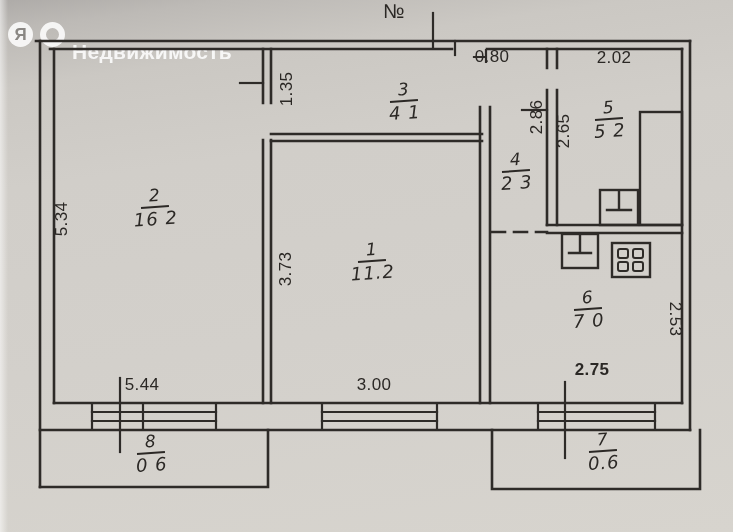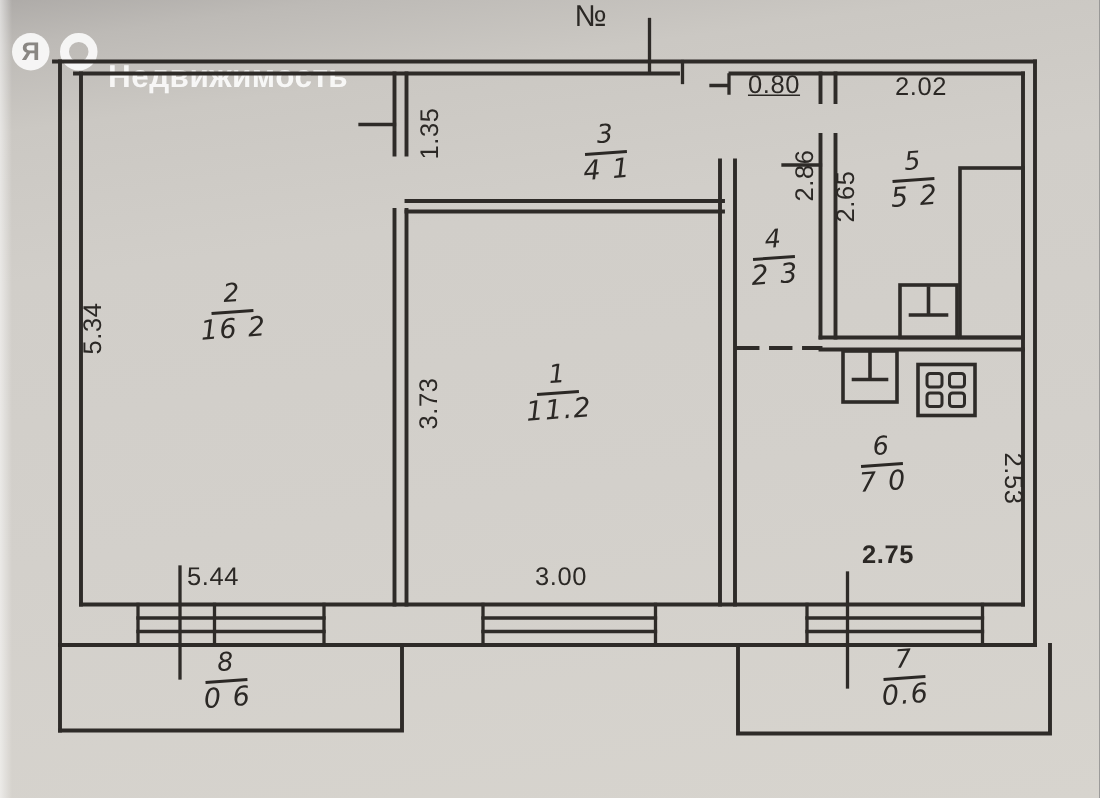--- a/index.html
+++ b/index.html
@@ -114,21 +114,21 @@
       </g>
     </g>
   </svg>
 
   <div class="dim rotccw" style="left:32px;top:208px;">5.34</div>
   <div class="dim rotccw" style="left:257px;top:78px;">1.35</div>
   <div class="dim rotccw" style="left:256px;top:258px;">3.73</div>
   <div class="dim rotccw" style="left:507px;top:106px;">2.86</div>
   <div class="dim rotccw" style="left:534px;top:120px;">2.65</div>
   <div class="dim rotcw" style="left:645px;top:308px;">2.53</div>
-  <div class="dim" style="left:489px;top:46px;width:54px;text-decoration:underline;">0.80</div>
+  <div class="dim" style="left:465px;top:46px;width:54px;">0.80</div>
   <div class="dim" style="left:584px;top:47px;">2.02</div>
   <div class="dim" style="left:112px;top:374px;">5.44</div>
   <div class="dim" style="left:344px;top:374px;">3.00</div>
   <div class="dim" style="left:562px;top:359px;font-weight:bold;">2.75</div>
 
   <div class="room-label" style="left:330px;top:240px;width:84px;">
     <span class="rl-num">1</span>
     <span class="rl-area">11.2</span>
   </div>
   <div class="room-label" style="left:113px;top:186px;width:84px;">

